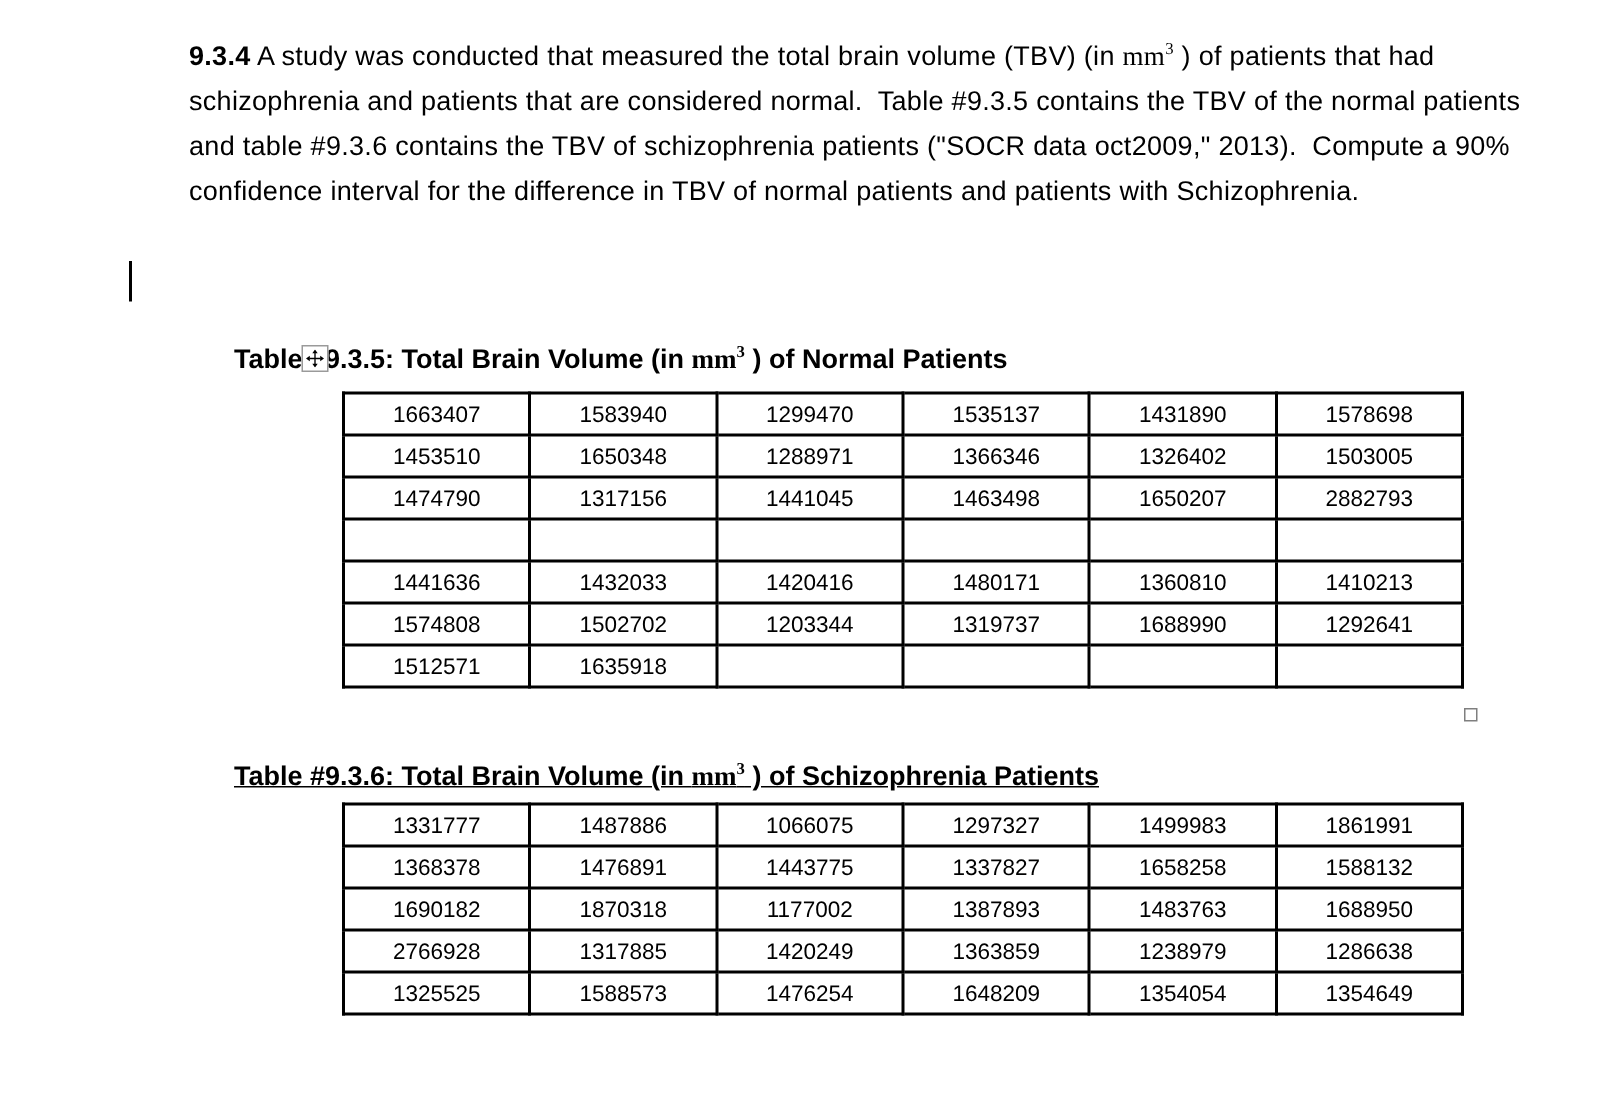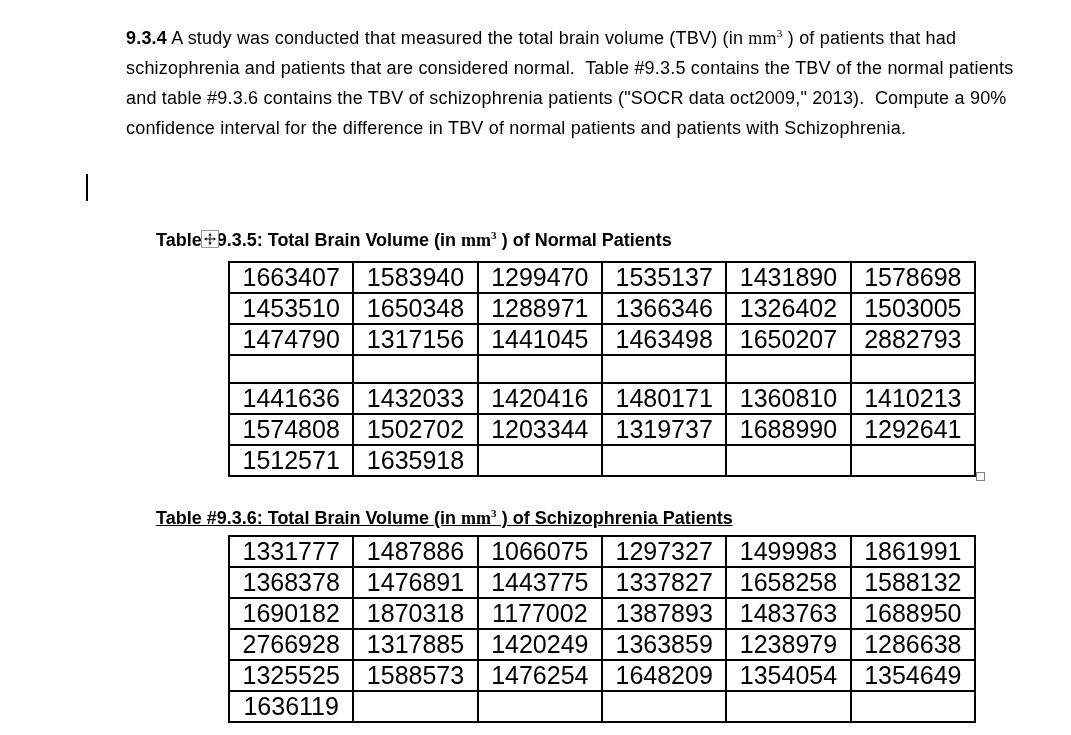--- a/index.html
+++ b/index.html
@@ -66,21 +66,21 @@
     background: #ffffff;
     z-index: 2;
   }
 
   table.data-table {
     position: absolute;
     left: 228px;
     width: 748px;
     border-collapse: collapse;
     table-layout: fixed;
-    font-size: 25px;
+    font-size: 15px;
   }
   #table1 { top: 261px; }
   #table2 { top: 535px; }
   table.data-table td {
     border: 2px solid #000;
     height: 26px;
     text-align: center;
     vertical-align: middle;
     padding: 0 2px;
     overflow: hidden;
@@ -215,24 +215,16 @@
           <td>1286638</td>
         </tr>
         <tr>
           <td>1325525</td>
           <td>1588573</td>
           <td>1476254</td>
           <td>1648209</td>
           <td>1354054</td>
           <td>1354649</td>
         </tr>
-        <tr>
-          <td>1636119</td>
-          <td></td>
-          <td></td>
-          <td></td>
-          <td></td>
-          <td></td>
-        </tr>
       </tbody>
   </table>
 
 </div>
 
 </body></html>

